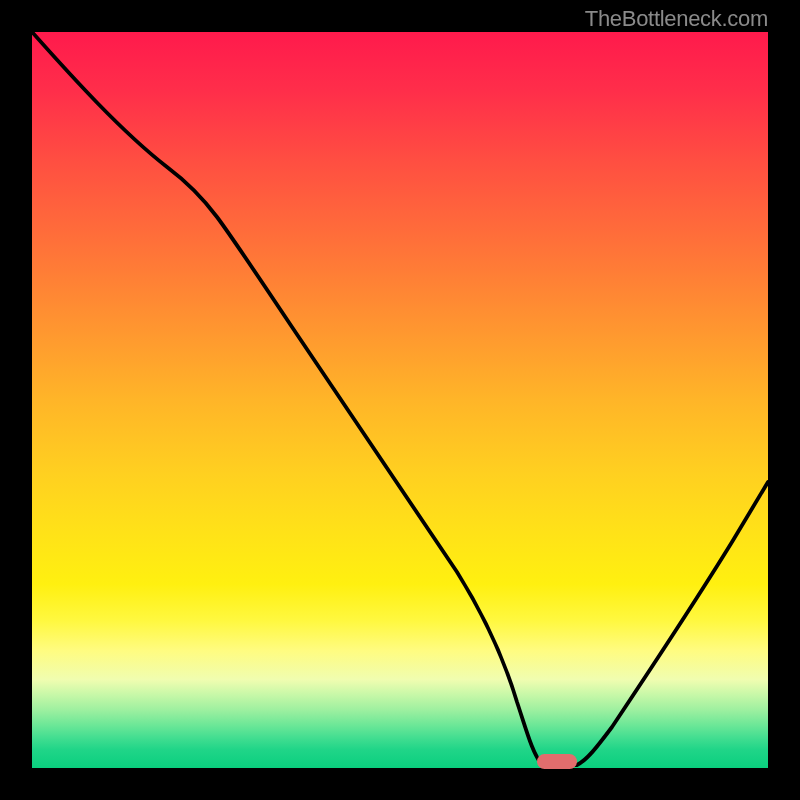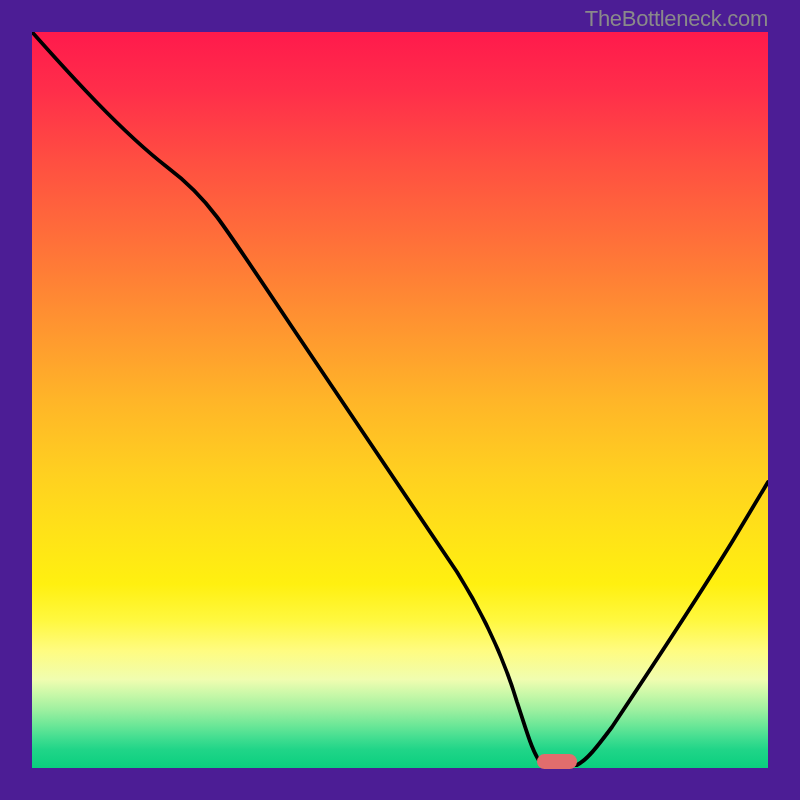--- a/index.html
+++ b/index.html
@@ -6,21 +6,21 @@
     margin: 0;
     padding: 0;
     width: 800px;
     height: 800px;
     overflow: hidden;
     font-family: Arial, sans-serif;
   }
   .container {
     width: 800px;
     height: 800px;
-    background: #4c1d95;
+    background: #000000;
     position: relative;
   }
   .plot-area {
     position: absolute;
     left: 32px;
     top: 32px;
     width: 736px;
     height: 736px;
   }
   .gradient-bg {

